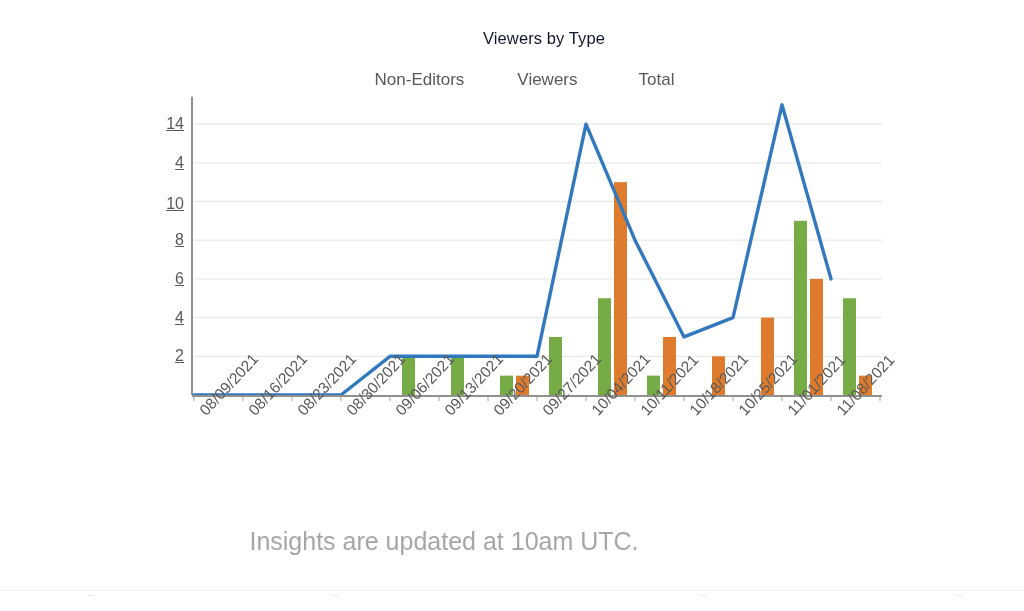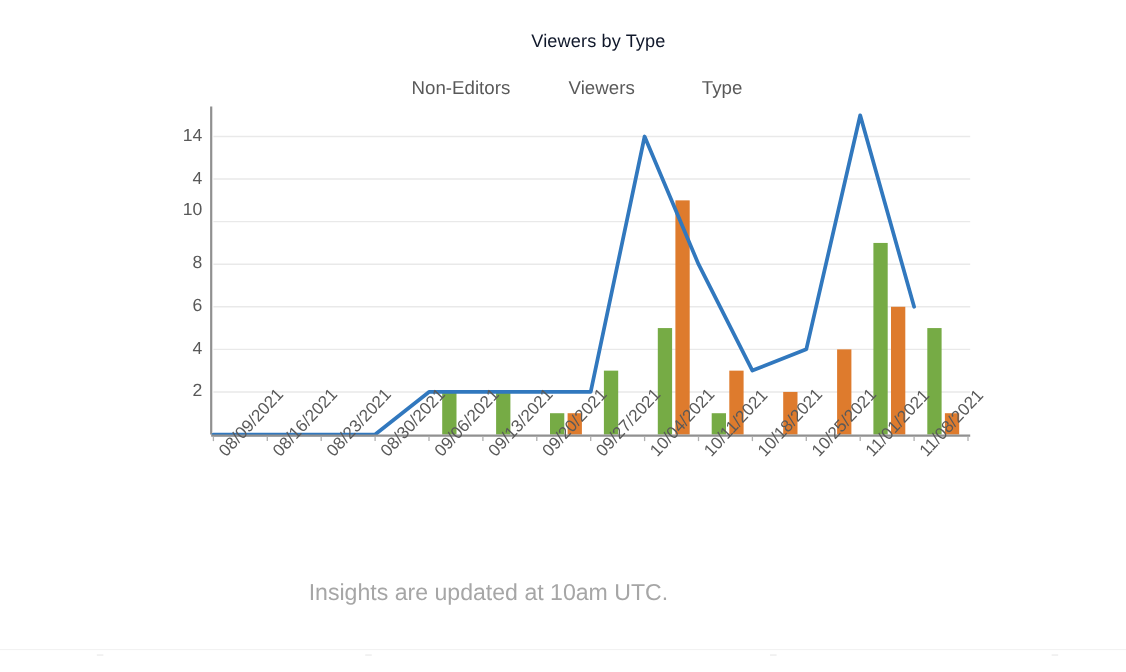--- a/index.html
+++ b/index.html
@@ -84,20 +84,21 @@
     height: 284px;
   }
   .y-tick-label {
     position: absolute;
     right: 0;
     text-align: right;
     font-size: 16px;
     color: #595959;
     transform: translateY(-50%);
     white-space: nowrap;
+    text-decoration: underline;
   }
 
   .grid-svg, .series-svg, .xaxis-svg {
     position: absolute;
     left: 0;
     top: 0;
   }
 
   .x-labels {
     position: absolute;
@@ -116,21 +117,21 @@
     transform: rotate(-47deg);
   }
 
   
   .footer-note {
     position: absolute;
     left: 0;
     top: 527px;
     width: 888px;
     text-align: center;
-    font-size: 21px;
+    font-size: 25px;
     color: #a6a6a6;
   }
 
   
   .bottom-edge {
     position: absolute;
     left: 0;
     top: 590px;
     width: 1024px;
     height: 21px;
@@ -156,31 +157,31 @@
     <div class="legend-item">
       <span class="legend-swatch"></span>
       <span class="legend-label">Non-Editors</span>
     </div>
     <div class="legend-item">
       <span class="legend-swatch"></span>
       <span class="legend-label">Viewers</span>
     </div>
     <div class="legend-item">
       <span class="legend-swatch line-swatch"></span>
-      <span class="legend-label">Type</span>
+      <span class="legend-label">Total</span>
     </div>
   </div>
 
   <div class="plot-wrap">
     <div class="y-axis-labels" id="y-axis-labels">
         <div class="y-tick-label" style="top: 244.3px;">2</div>
         <div class="y-tick-label" style="top: 205.6px;">4</div>
         <div class="y-tick-label" style="top: 166.9px;">6</div>
         <div class="y-tick-label" style="top: 128.2px;">8</div>
-        <div class="y-tick-label" style="top: 79px;">10</div>
+        <div class="y-tick-label" style="top: 92px;">10</div>
         <div class="y-tick-label" style="top: 50.8px;">4</div>
         <div class="y-tick-label" style="top: 12.1px;">14</div>
       </div>
     <svg class="grid-svg" id="grid-svg" width="1024" height="611">
         <line x1="194" x2="882" y1="356.3" y2="356.3" stroke="#e9e9e9" stroke-width="1.3"></line>
         <line x1="194" x2="882" y1="317.6" y2="317.6" stroke="#e9e9e9" stroke-width="1.3"></line>
         <line x1="194" x2="882" y1="278.9" y2="278.9" stroke="#e9e9e9" stroke-width="1.3"></line>
         <line x1="194" x2="882" y1="240.2" y2="240.2" stroke="#e9e9e9" stroke-width="1.3"></line>
         <line x1="194" x2="882" y1="201.5" y2="201.5" stroke="#e9e9e9" stroke-width="1.3"></line>
         <line x1="194" x2="882" y1="162.79999999999998" y2="162.79999999999998" stroke="#e9e9e9" stroke-width="1.3"></line>

